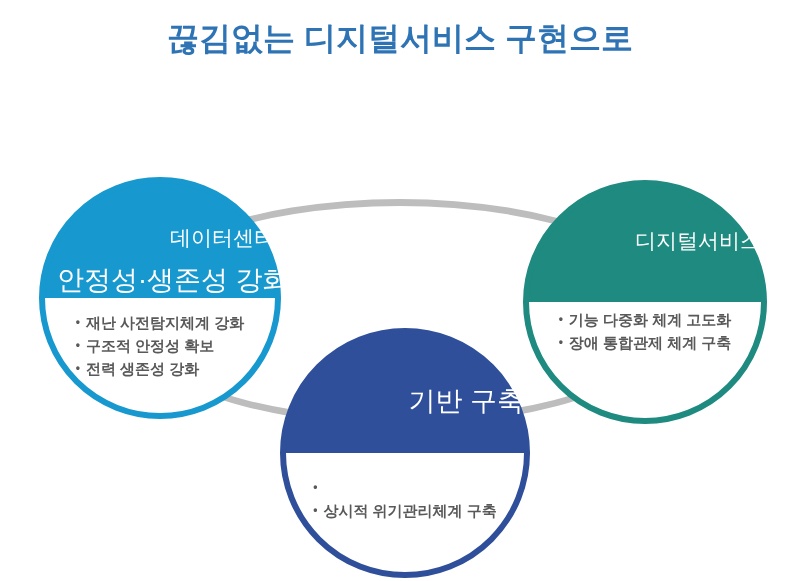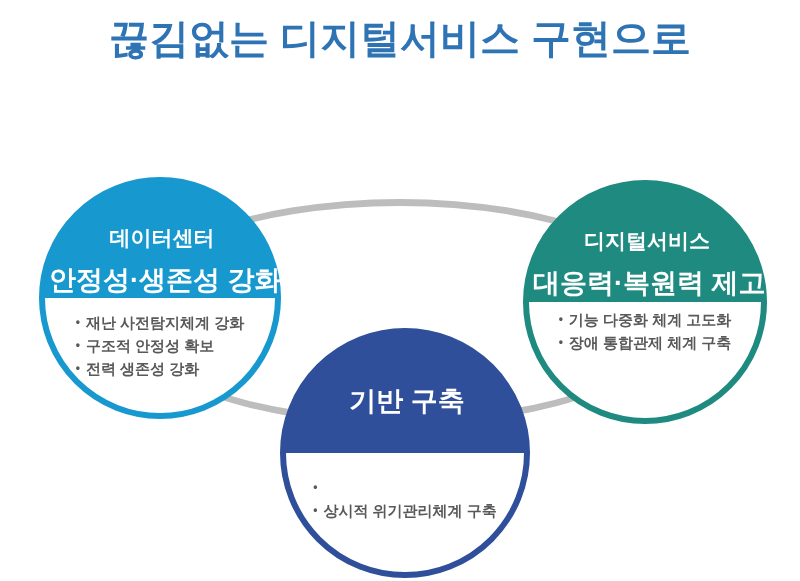--- a/index.html
+++ b/index.html
@@ -11,21 +11,21 @@
     overflow: hidden;
     font-family: "Liberation Sans", "DejaVu Sans", sans-serif;
   }
 
   
   .main-title {
     position: absolute;
     top: 6px; left: 0; right: 0;
     text-align: center;
     font-weight: bold;
-    font-size: 40px;
+    font-size: 32px;
     line-height: 64px;
     color: var(--c, #2e74b5);
     letter-spacing: 0;
   }
 
   
   .ellipse {
     position: absolute;
     left: 117px; top: 199px;
     width: 566px; height: 226px;
@@ -44,24 +44,24 @@
     border: 6px solid var(--c, #888);
     background: linear-gradient(to bottom, var(--c, #888) 0%, var(--c, #888) 50%, #ffffff 50%, #ffffff 100%);
     z-index: 2;
   }
   .circle-left   { left: 39px;  top: 177px; width: 242px; height: 242px; }
   .circle-right  { left: 523px; top: 180px; width: 244px; height: 244px; }
   .circle-bottom { left: 280px; top: 328px; width: 250px; height: 250px; }
 
   .c-title {
     position: absolute;
-    top: 34px; left: 4px; right: 0;
-    text-align: center;
+    top: 34px; left: 12px; right: 0;
+    text-align: right;
     color: #ffffff;
-    font-weight: bold;
+    font-weight: normal;
     font-size: 21px;
     line-height: 42px;
     white-space: nowrap;
   }
   .c-title .l2 { font-size: 27px; }
   .circle-bottom .c-title { top: 46px; }
 
   .c-bullets {
     position: absolute;
     left: 0; right: 0;
@@ -118,21 +118,20 @@
             <span class="dot">•</span>
             <span>전력 생존성 강화</span>
           </div>
       </div>
     </div>
   </div>
 
   <div class="circle circle-right" style="--c: #1e8a80;">
     <div class="c-title">
       <div class="l1">디지털서비스</div>
-      <div class="l2">대응력·복원력 제고</div>
     </div>
     <div class="c-bullets">
       <div class="inner">
         <div class="b">
             <span class="dot">•</span>
             <span>기능 다중화 체계 고도화</span>
           </div>
         <div class="b">
             <span class="dot">•</span>
             <span>장애 통합관제 체계 구축</span>

